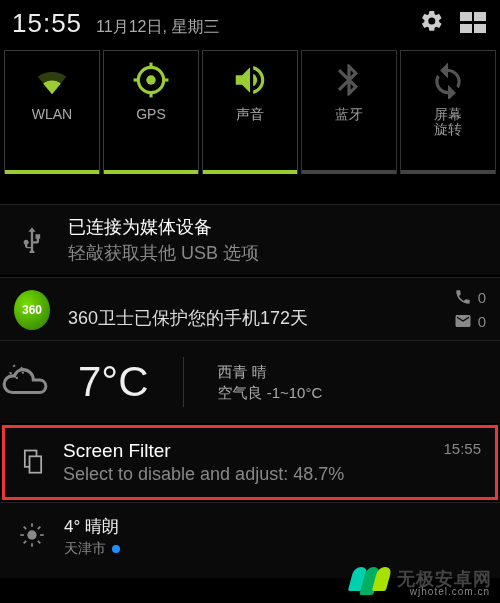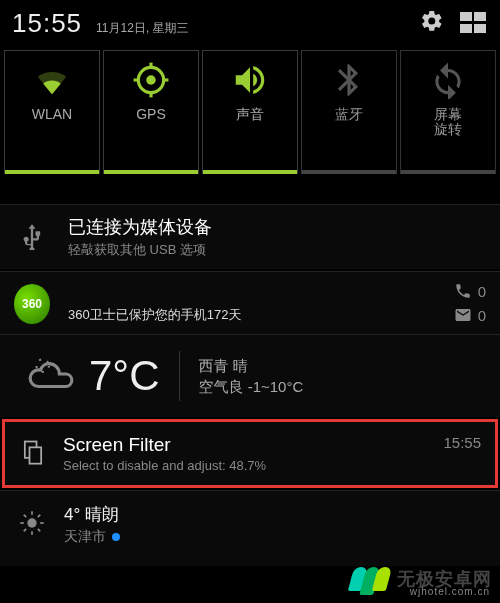--- a/index.html
+++ b/index.html
@@ -14,21 +14,21 @@
     }
     .status-bar {
       height: 46px;
       display: flex;
       align-items: center;
       padding: 0 12px;
       justify-content: space-between;
     }
     .sb-left { display: flex; align-items: baseline; gap: 14px; }
     .clock { font-size: 26px; font-weight: 300; color: #eee; letter-spacing: 1px;}
-    .date { font-size: 12px; color: #aaa; }
+    .date { font-size: 16px; color: #aaa; }
     .sb-right { display: flex; gap: 16px; align-items: center; }
     .sb-icon { width: 24px; height: 24px; fill: #ccc; }
     .grid-icon { display: flex; flex-wrap: wrap; width: 28px; height: 22px; gap: 2px; }
     .grid-icon span { background:#ccc; width: 12px; height: 9px; }
 
     .quick-tiles {
       display: flex;
       padding: 4px 4px 6px 4px;
       gap: 3px;
     }
@@ -59,30 +59,30 @@
       display: flex;
       align-items: center;
       gap: 18px;
       background: #0a0a0a;
       margin-top: 2px;
     }
     .notif .n-icon { width: 36px; display:flex; justify-content:center; }
     .notif .n-icon svg { fill: #888; }
     .n-body { flex: 1; }
     .n-title { font-size: 18px; color: #fff; margin-bottom: 2px; }
-    .n-sub { font-size: 13px; color: #888; }
+    .n-sub { font-size: 18px; color: #888; }
     .n-right { display:flex; flex-direction:column; gap:6px; align-items:flex-end; font-size: 15px; color:#888;}
     .n-right-row { display:flex; align-items:center; gap:6px;}
 
     .notif-360 { align-items:flex-end; }
     .icon360 { width: 40px; height:40px; background: radial-gradient(circle at 35% 35%, #77dd00, #2a7a00); border-radius:50%; position:relative; }
     .icon360::after { content:"360"; position:absolute; color:#fff; font-size:12px; font-weight:bold; left:50%; top:50%; transform:translate(-50%,-50%); }
     .btn-plan { border:1px solid #555; padding: 4px 30px; font-size:15px; color:#ff884d; background:#111; margin-top:6px; display:inline-block;}
 
-    .weather-row { padding: 14px 26px; display:flex; align-items:center; gap: 13px; background:#0a0a0a; border-top:1px solid #222; }
+    .weather-row { padding: 14px 0; display:flex; align-items:center; gap: 28px; background:#0a0a0a; border-top:1px solid #222; }
     .weather-ic { width: 50px; }
     .big-temp { font-size: 42px; font-weight:300; color:#eee; }
     .w-divider { width:1px; height:50px; background:#333; margin:0 6px;}
     .w-text { font-size:15px; color:#aaa; line-height:1.4;}
 
     .screen-filter {
       border-top: 1px solid #222;
       background:#0a0a0a;
       padding: 12px 14px;
       display:flex;

